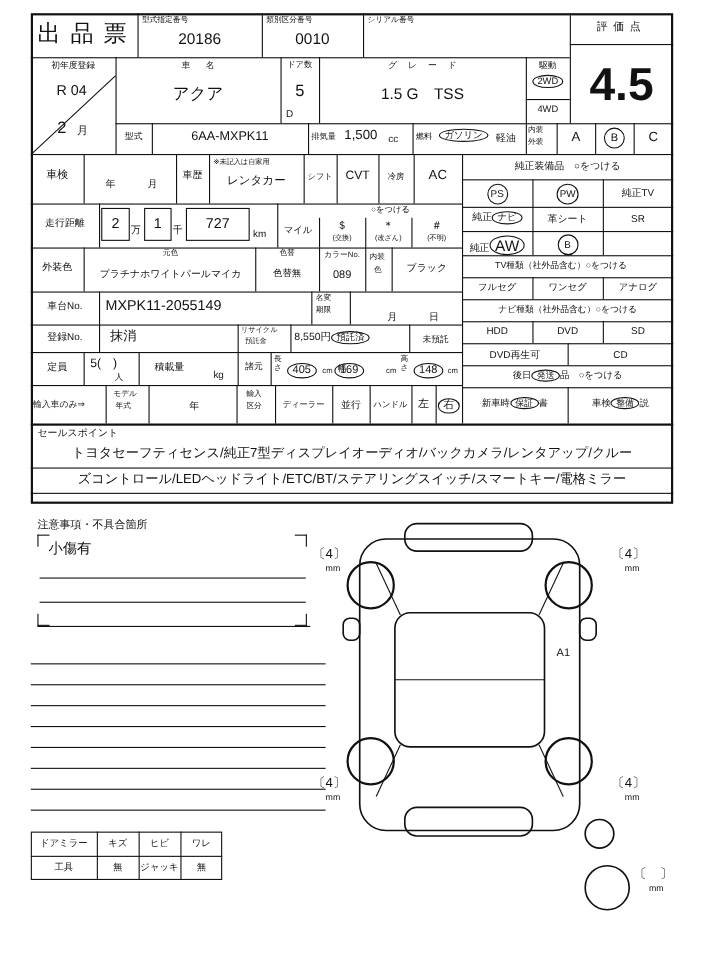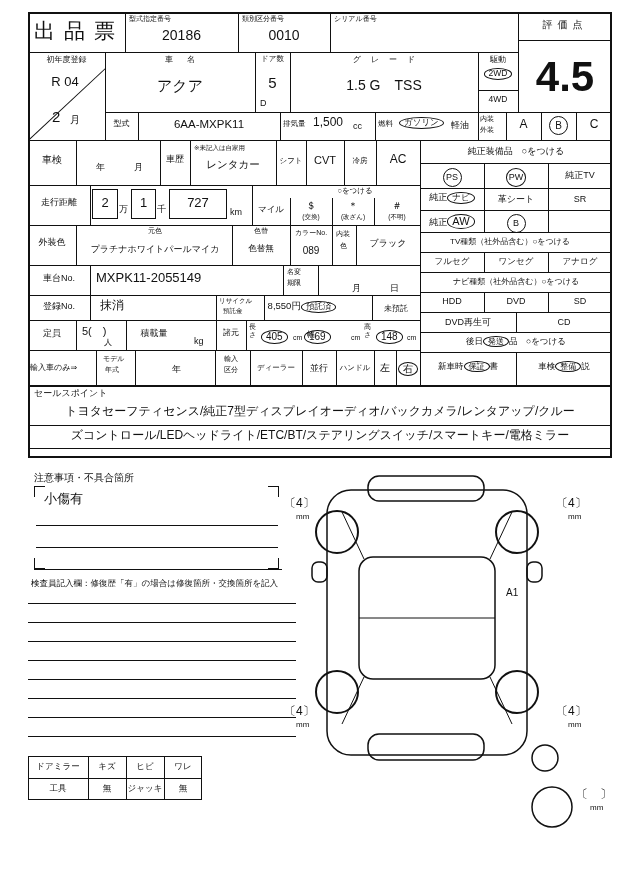--- a/index.html
+++ b/index.html
@@ -236,21 +236,21 @@
   <div class="t c" style="left:374px;top:362px;width:22px;font-size:10px">左</div>
   <div class="t c" style="left:396px;top:358px;width:24px"><span class="oval" style="font-size:10px">右</span></div>
 
   <div class="t c" style="left:420px;top:146px;width:192px;font-size:9px">純正装備品　○をつける</div>
   <div class="t c" style="left:420px;top:166px;width:64px"><span class="circ">PS</span></div>
   <div class="t c" style="left:484px;top:166px;width:64px"><span class="circ">PW</span></div>
   <div class="t c" style="left:548px;top:170px;width:64px;font-size:9px">純正TV</div>
   <div class="t c" style="left:420px;top:192px;width:64px;font-size:9px"><span>純正</span><span class="oval" style="font-size:8.5px">ナビ</span></div>
   <div class="t c" style="left:484px;top:194px;width:64px;font-size:9px">革シート</div>
   <div class="t c" style="left:548px;top:194px;width:64px;font-size:9px">SR</div>
-  <div class="t c" style="left:420px;top:214px;width:64px;font-size:9px"><span>純正</span><span class="oval" style="font-size:11px">AW</span></div>
+  <div class="t c" style="left:420px;top:214px;width:64px;font-size:9px"><span>純正</span><span class="oval" style="font-size:14px">AW</span></div>
   <div class="t c" style="left:484px;top:212px;width:64px"><span class="circ">B</span></div>
   <div class="t c" style="left:420px;top:237px;width:180px;font-size:8px">TV種類（社外品含む）○をつける</div>
   <div class="t c" style="left:420px;top:257px;width:64px;font-size:8.5px">フルセグ</div>
   <div class="t c" style="left:484px;top:257px;width:64px;font-size:8.5px">ワンセグ</div>
   <div class="t c" style="left:548px;top:257px;width:64px;font-size:8.5px">アナログ</div>
   <div class="t c" style="left:420px;top:277px;width:192px;font-size:8px">ナビ種類（社外品含む）○をつける</div>
   <div class="t c" style="left:420px;top:296px;width:64px;font-size:9px">HDD</div>
   <div class="t c" style="left:484px;top:296px;width:64px;font-size:9px">DVD</div>
   <div class="t c" style="left:548px;top:296px;width:64px;font-size:9px">SD</div>
   <div class="t c" style="left:420px;top:317px;width:96px;font-size:9px">DVD再生可</div>
@@ -265,21 +265,20 @@
 
   <div class="t" style="left:34px;top:472px;font-size:10px">注意事項・不具合箇所</div>
   <div class="corner ctl" style="left:34px;top:486px"></div>
   <div class="corner ctr" style="left:268px;top:486px"></div>
   <div class="corner cbl" style="left:34px;top:558px"></div>
   <div class="corner cbr" style="left:268px;top:558px"></div>
   <div class="t" style="left:44px;top:492px;font-size:13px">小傷有</div>
   <div class="hl" style="left:36px;top:525px;width:242px"></div>
   <div class="hl" style="left:36px;top:547px;width:242px"></div>
   <div class="hl" style="left:34px;top:569px;width:248px"></div>
-  <div class="t" style="left:31px;top:579px;font-size:8.5px">検査員記入欄：修復歴「有」の場合は修復箇所・交換箇所を記入</div>
   <div class="hl" style="left:28px;top:603px;width:268px"></div>
   <div class="hl" style="left:28px;top:622px;width:268px"></div>
   <div class="hl" style="left:28px;top:641px;width:268px"></div>
   <div class="hl" style="left:28px;top:660px;width:268px"></div>
   <div class="hl" style="left:28px;top:679px;width:268px"></div>
   <div class="hl" style="left:28px;top:698px;width:268px"></div>
   <div class="hl" style="left:28px;top:717px;width:268px"></div>
   <div class="hl" style="left:28px;top:736px;width:268px"></div>
 
   <div class="box" style="left:28px;top:756px;width:174px;height:44px"></div>

